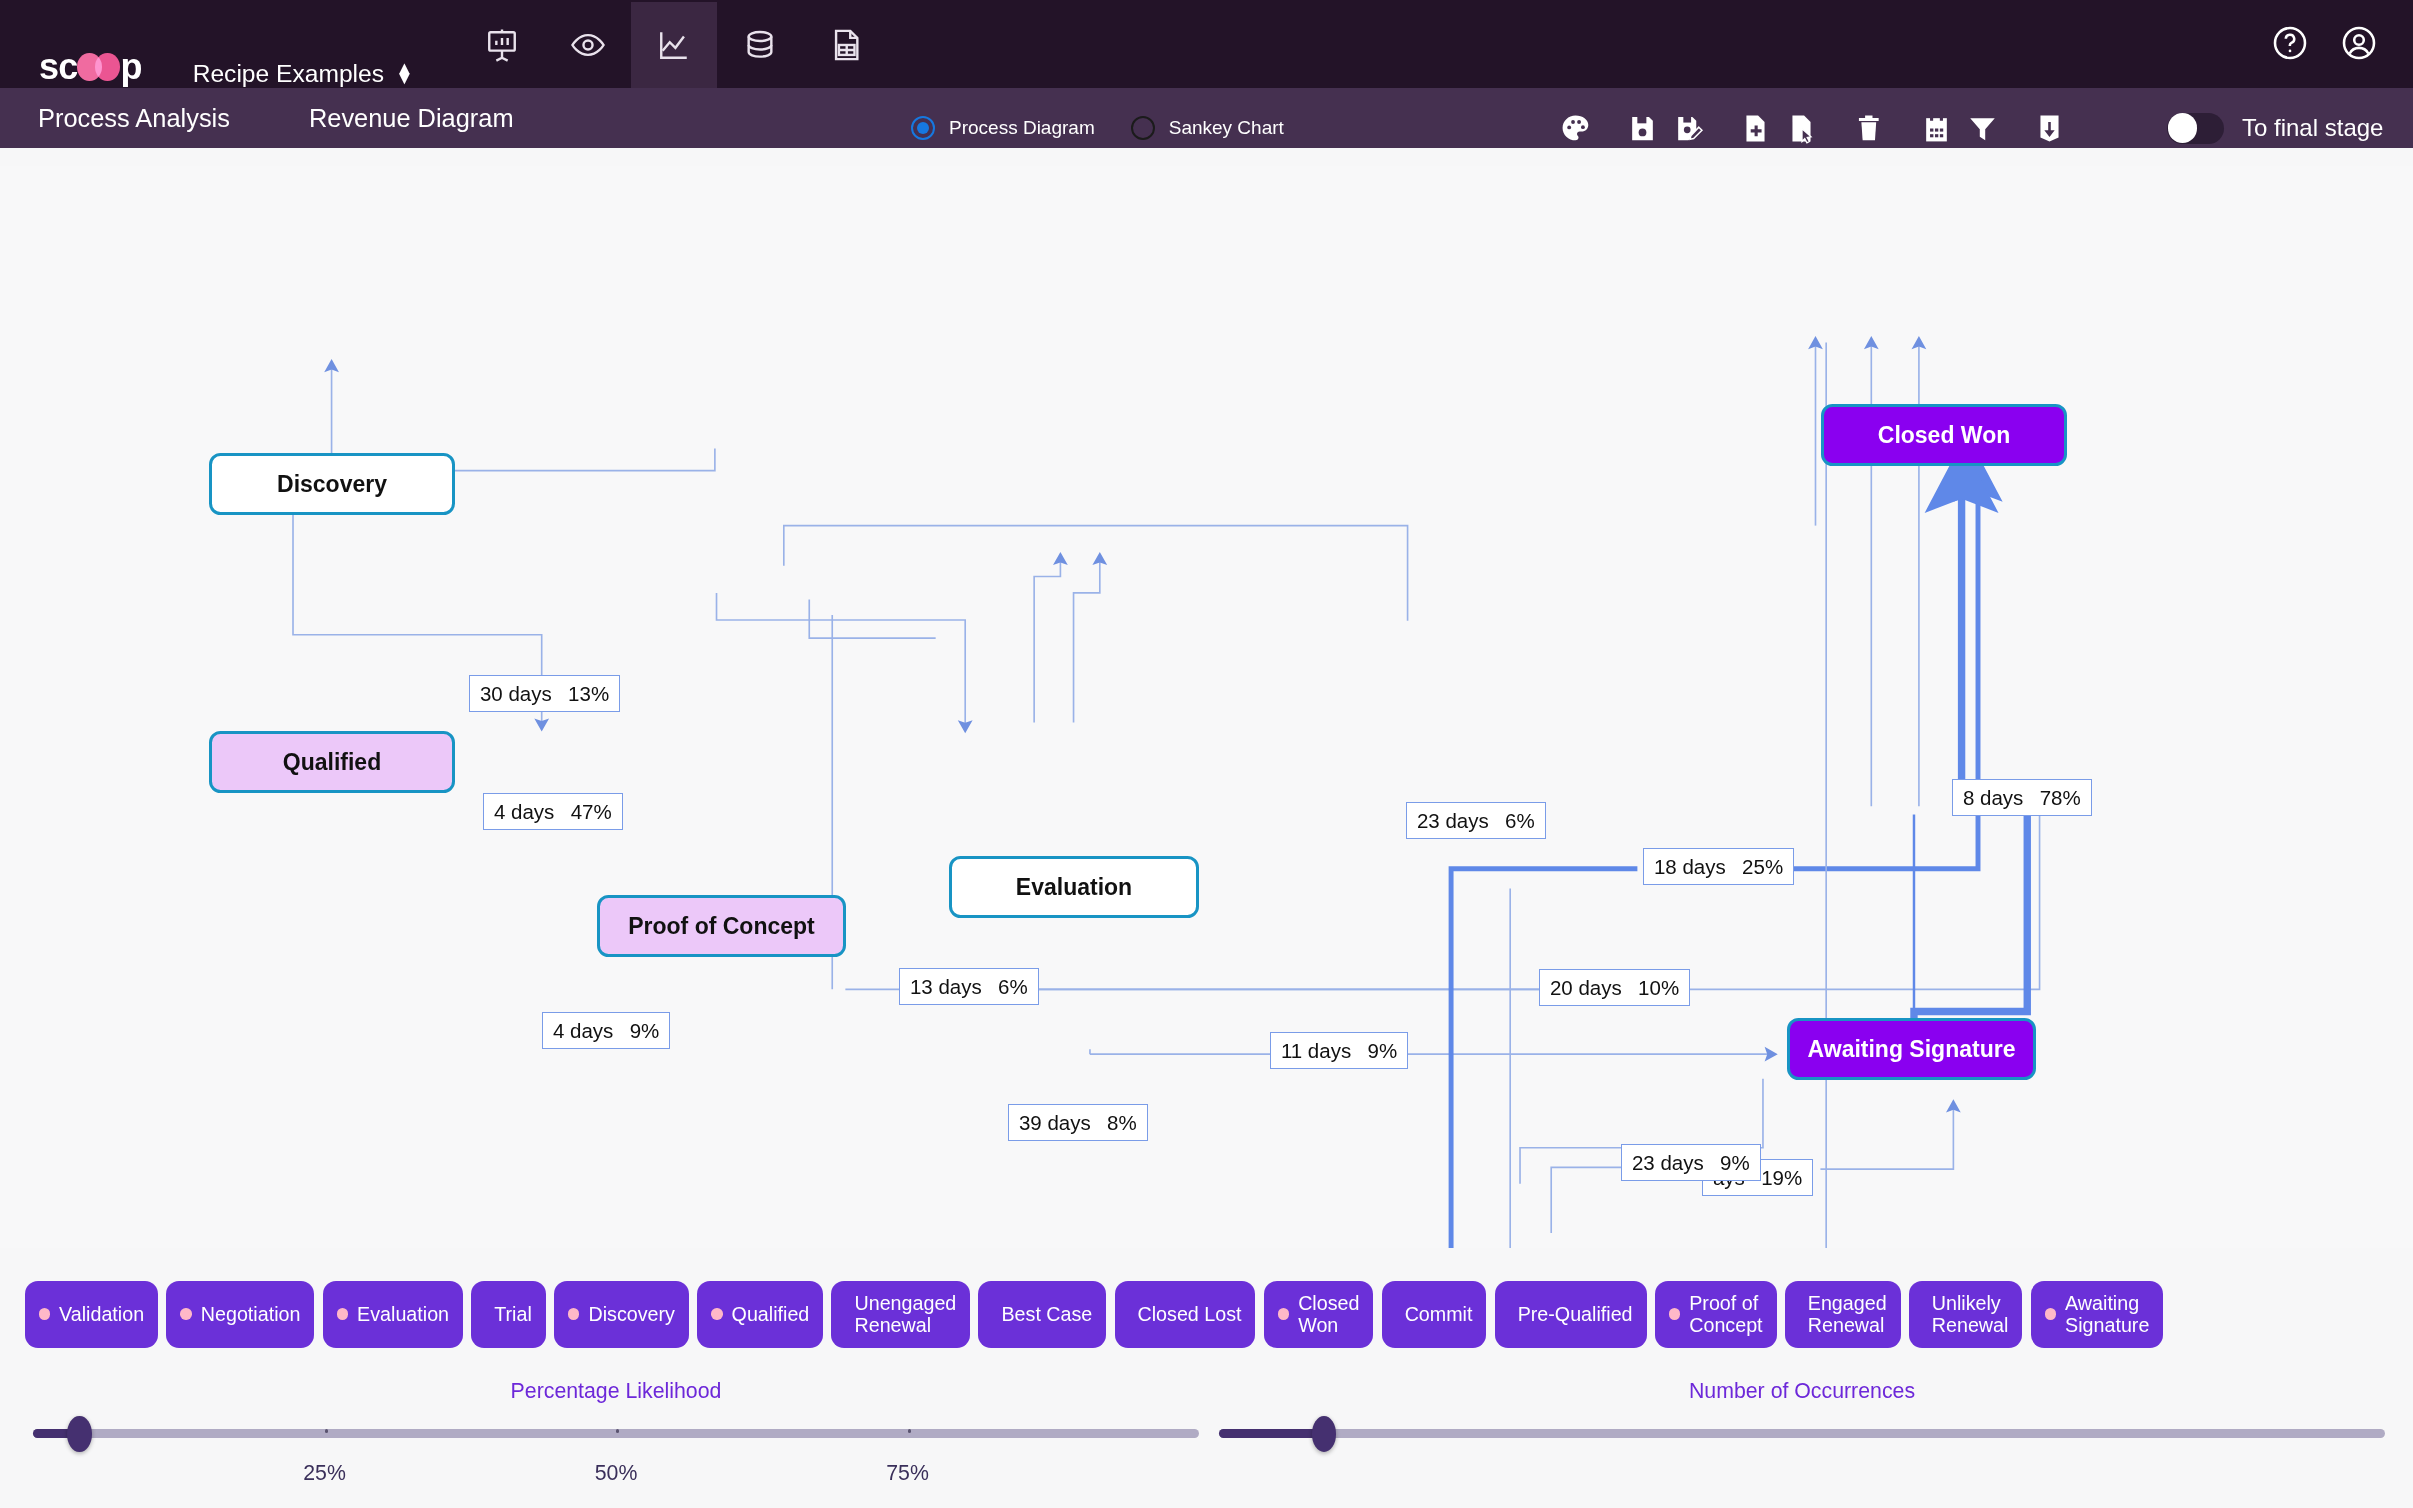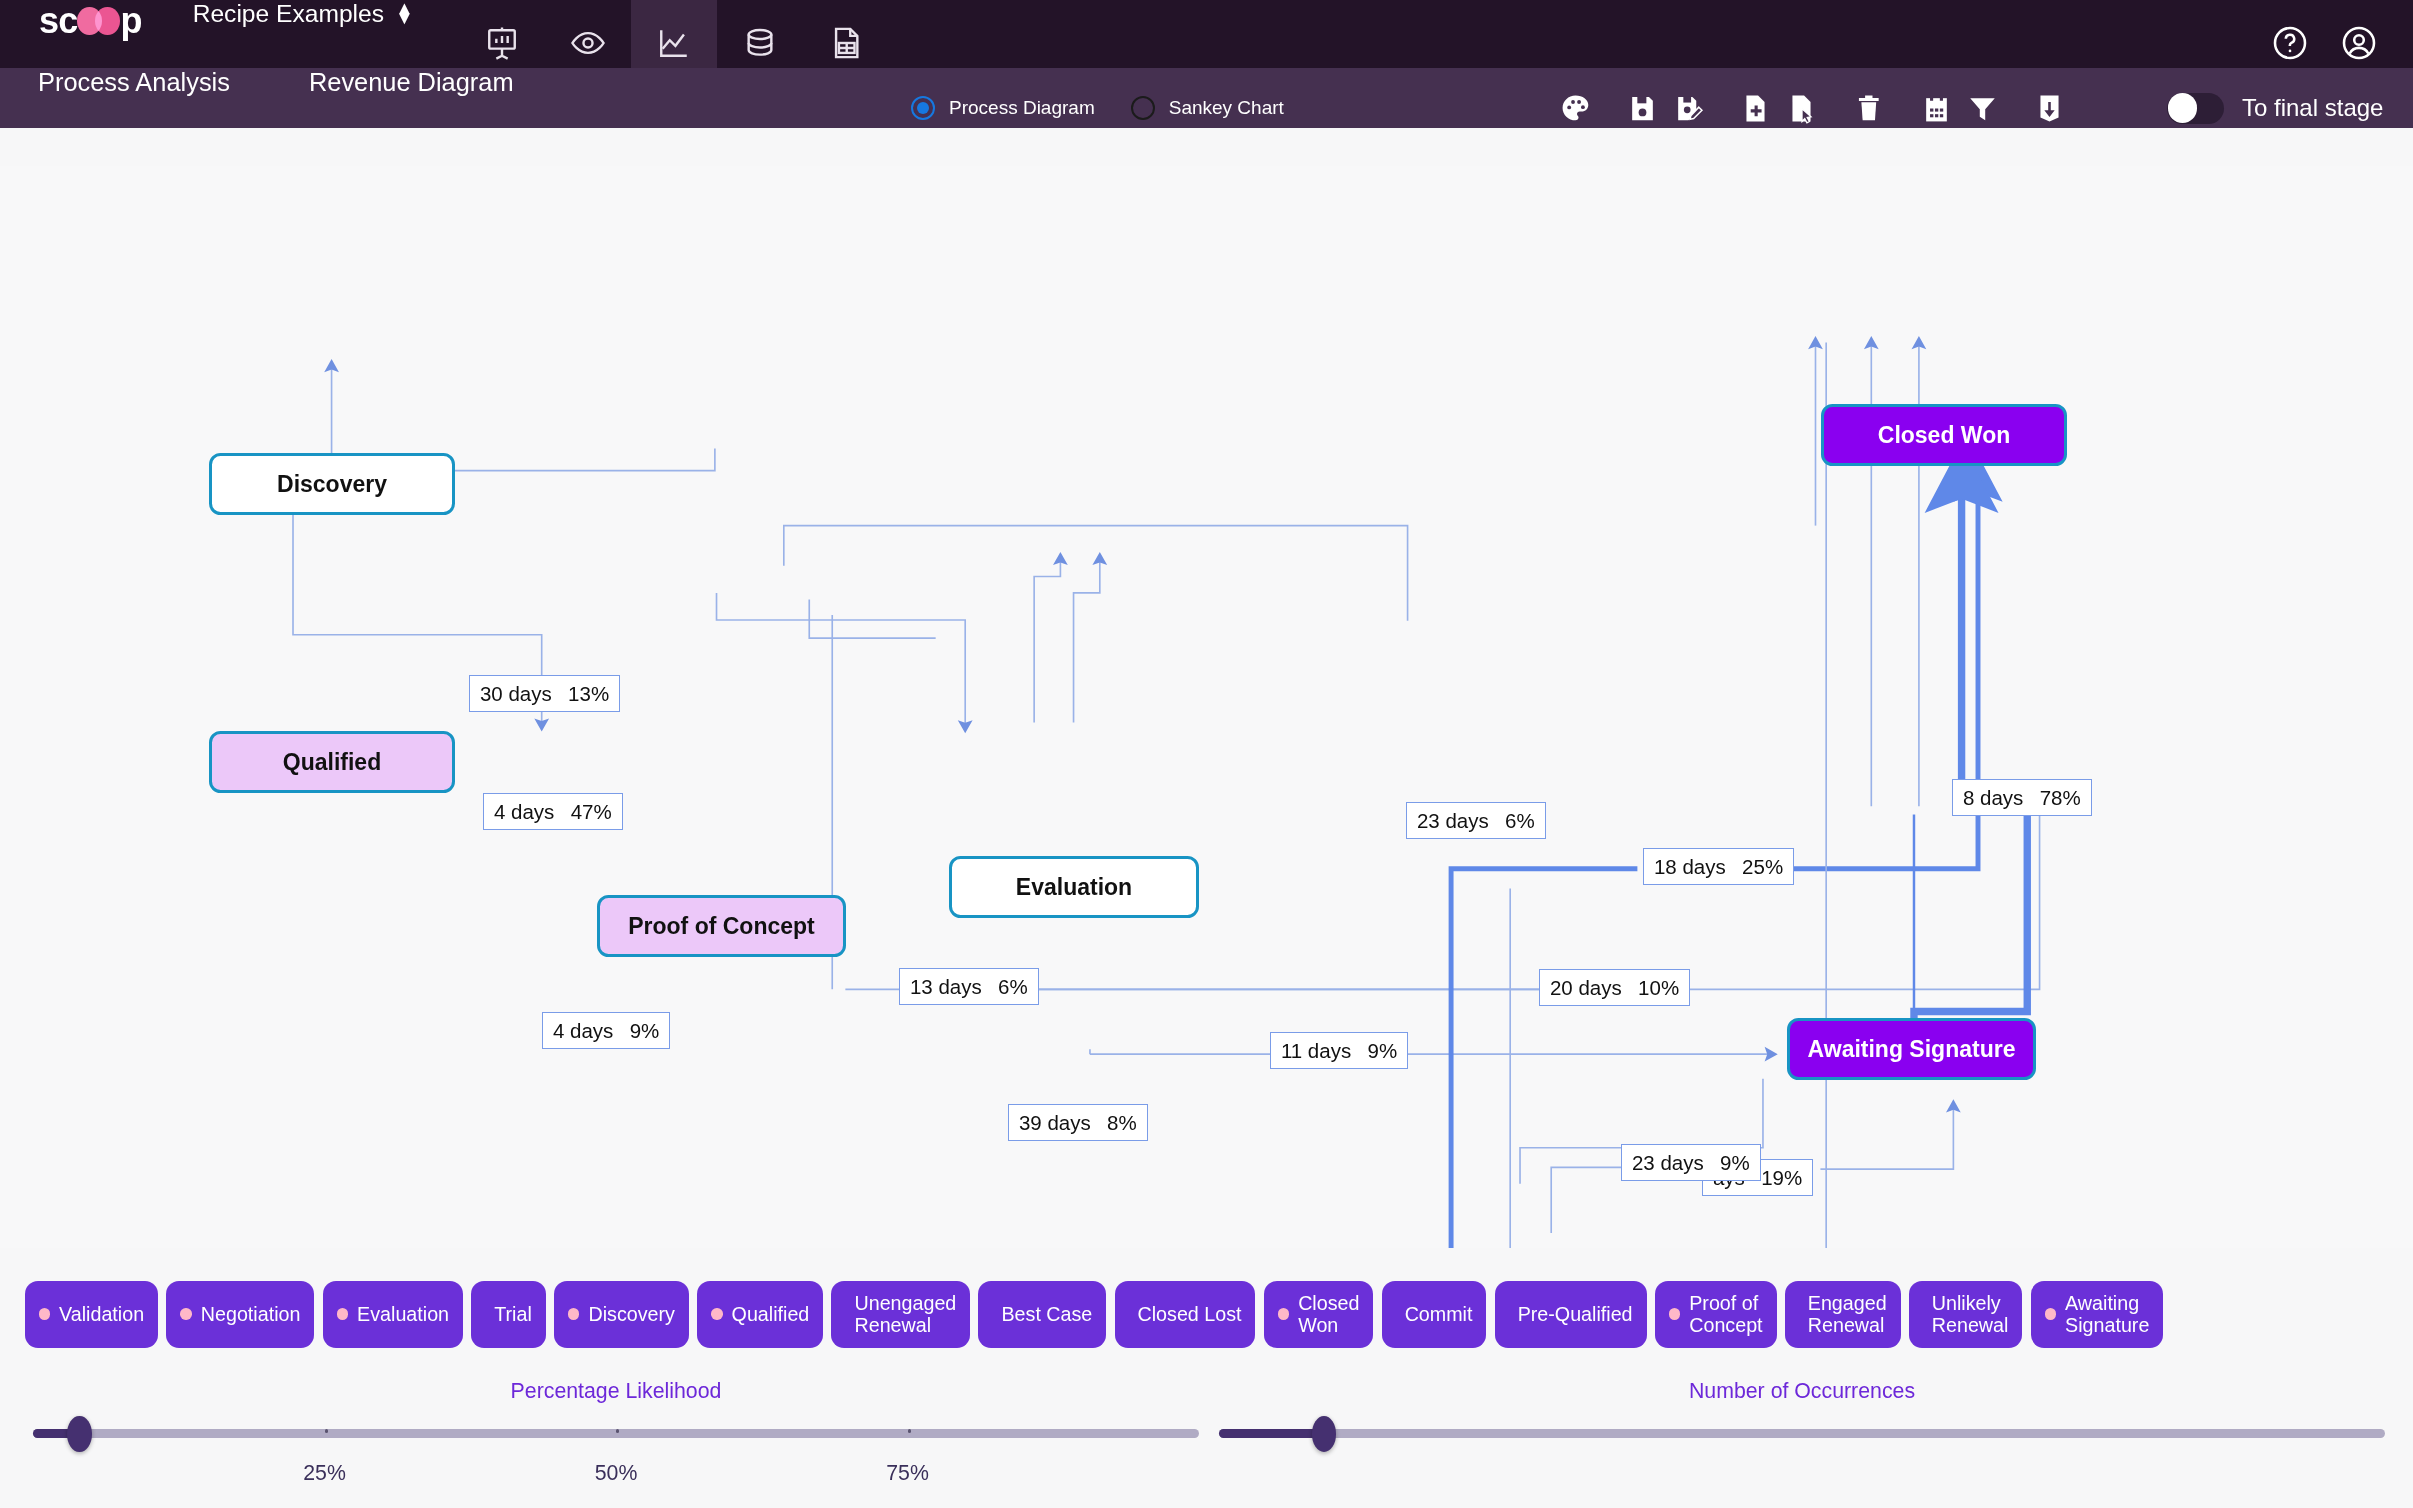--- a/index.html
+++ b/index.html
@@ -5,23 +5,23 @@
   * { box-sizing: border-box; margin: 0; padding: 0; }
   html, body {
     width: 2413px; height: 1509px;
     font-family: "Liberation Sans", sans-serif;
     background: #f7f7f8;
     overflow: hidden;
   }
 
   
   #topnav {
-    height: 68px; width: 100%;
+    height: 88px; width: 100%;
     background: #231328;
-    display: flex; align-items: flex-start;
+    display: flex; align-items: flex-end;
     position: relative;
   }
   #logo { margin-left: 39px; display: flex; align-items: center; }
   .logo-text {
     font-size: 36px; font-weight: bold; color: #ffffff;
     letter-spacing: -0.8px; position: relative;
   }
   .logo-oo {
     display: inline-block; position: relative; width: 43px; height: 28px;
     vertical-align: middle;
@@ -51,21 +51,21 @@
   #topnav-right {
     position: absolute; right: 36px; top: 0; height: 86px;
     display: flex; align-items: center; gap: 33px;
   }
   #topnav-right svg { stroke: #ffffff; fill: none; stroke-width: 1.7; cursor: pointer; }
 
   
   #subbar {
     height: 60px; width: 100%;
     background: #453050;
-    display: flex; align-items: flex-start;
+    display: flex; align-items: center;
     position: relative;
     color: #ffffff;
   }
   #analysis-title { margin-left: 38px; font-size: 25.4px; }
   #diagram-title { margin-left: 79px; font-size: 25.4px; }
 
   #mode-radios {
     position: absolute; left: 911px; top: 0; height: 80px;
     display: flex; align-items: center; gap: 36px;
   }

